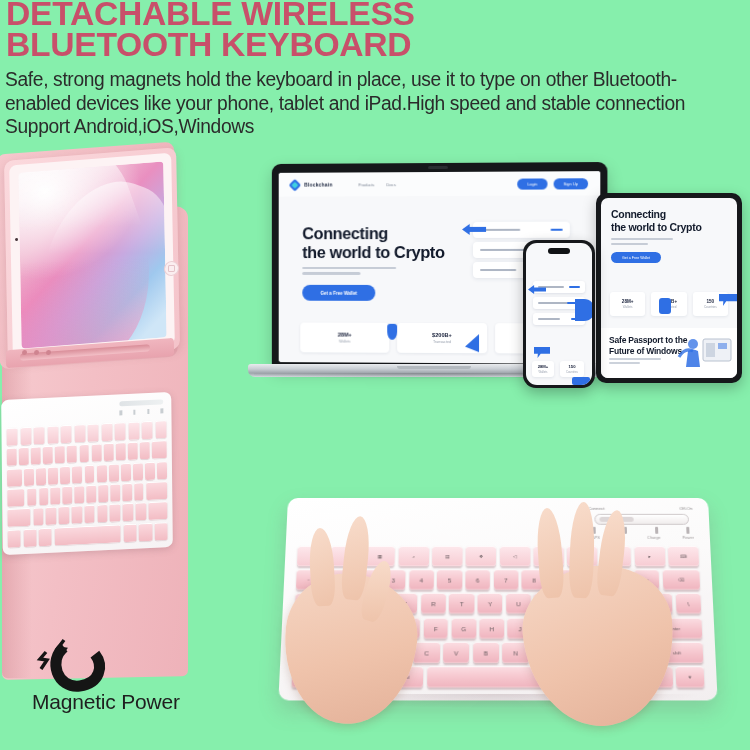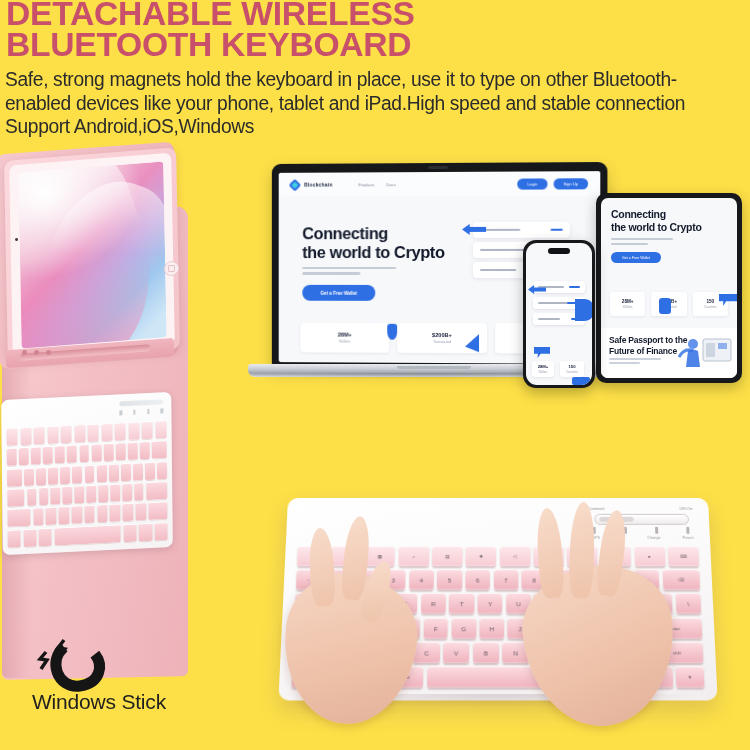--- a/index.html
+++ b/index.html
@@ -2,21 +2,21 @@
 <html><head>
 <meta charset="utf-8">
 <style>
   html,body{margin:0;padding:0;}
   body{
     width:750px;height:750px;
     background:#ffffff;
     font-family:"Liberation Sans", sans-serif;
     overflow:hidden;position:relative;
   }
-  #root{position:relative;width:750px;height:750px;overflow:hidden;background:#fde047;}
+  #root{position:relative;width:750px;height:750px;overflow:hidden;background:#86efac;}
 
   
   .headline{
     position:absolute;left:6px;top:-2px;width:740px;
     font-family:"Liberation Sans", sans-serif;
     font-weight:bold;font-size:33px;line-height:31px;
     color:#c8506a;letter-spacing:-0.3px;
     transform:scaleX(1.02);transform-origin:left top;
   }
   .headline .l2{display:block;}
@@ -372,21 +372,21 @@
       </div>
     </div>
   </div>
 
   <div id="magnet-group">
     <svg width="120" height="70" viewBox="0 0 120 70">
       <path d="M44 16 C24 22 22 52 44 58 C64 63 74 48 70 34" stroke="#151515" stroke-width="11" fill="none" stroke-linecap="butt" transform="rotate(-22 48 38)"></path>
       <path d="M36 12 L30 20 L37 21 L31 30" stroke="#151515" stroke-width="3.4" fill="none"></path>
       <path d="M18 24 L12 31 L19 32 L13 41" stroke="#151515" stroke-width="3.4" fill="none"></path>
     </svg>
-    <div class="magnet-label">Windows Stick</div>
+    <div class="magnet-label">Magnetic Power</div>
   </div>
 
   <div id="laptop">
     <div class="lt-lid">
       <div class="lt-notch"></div>
       <div class="lt-screen">
         <div class="site">
 
           <div class="site-nav">
             <span class="logo-mark"></span>
@@ -474,21 +474,21 @@
             <span class="v">150</span>
             <span class="k">Countries</span>
           </div>
         </div>
         <div class="blue-arrow" style="left:58px;top:100px;width:12px;height:16px;border-radius:3px;"></div>
         <div class="blue-arrow" style="left:118px;top:96px;width:18px;height:12px;clip-path:polygon(0 0,100% 0,100% 60%,40% 60%,22% 100%,24% 60%,0 60%);"></div>
 
         <div class="tr-foot">
           <div class="tr-foot-h">
             <span>Safe Passport to the</span><br>
-            <span>Future of Finance</span>
+            <span>Future of Windows</span>
           </div>
           <div class="tr-foot-p">
               <i></i>
               <i style="width:60%"></i>
             </div>
           <svg width="56" height="46" viewBox="0 0 56 46" style="position:absolute;right:4px;bottom:1px;">
             <rect x="26" y="8" width="28" height="22" rx="2" fill="#eef1f6" stroke="#b9c2d0" stroke-width="1"></rect>
             <rect x="29" y="12" width="9" height="14" fill="#cdd5e1"></rect>
             <rect x="41" y="12" width="9" height="6" fill="#2f6fe4" opacity=".5"></rect>
             <circle cx="16" cy="13" r="5" fill="#2f6fe4" opacity=".75"></circle>

